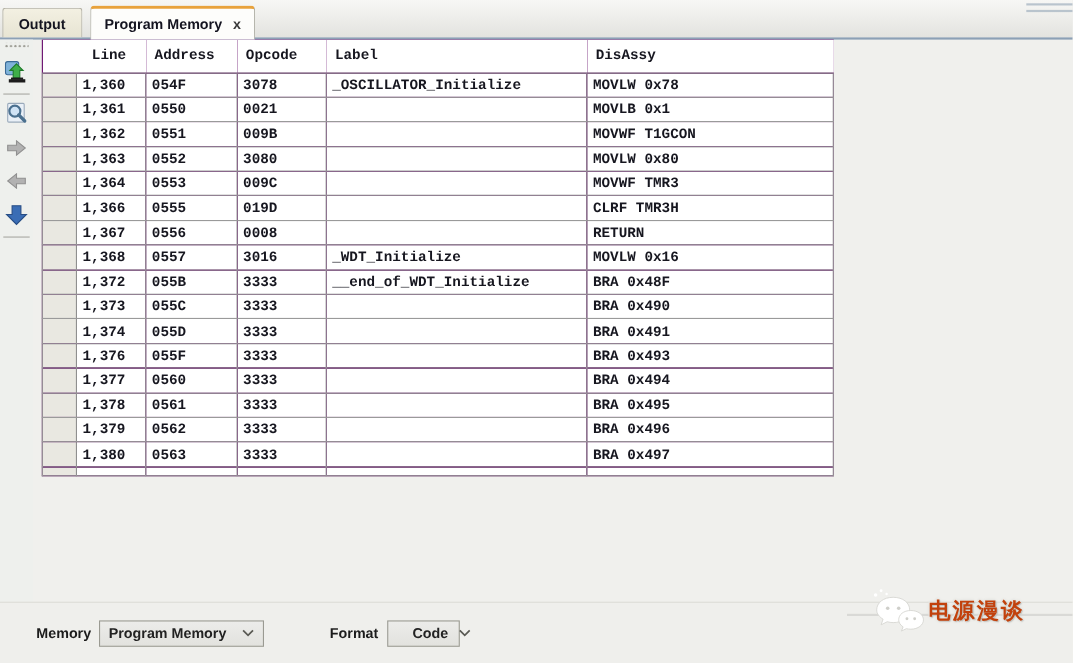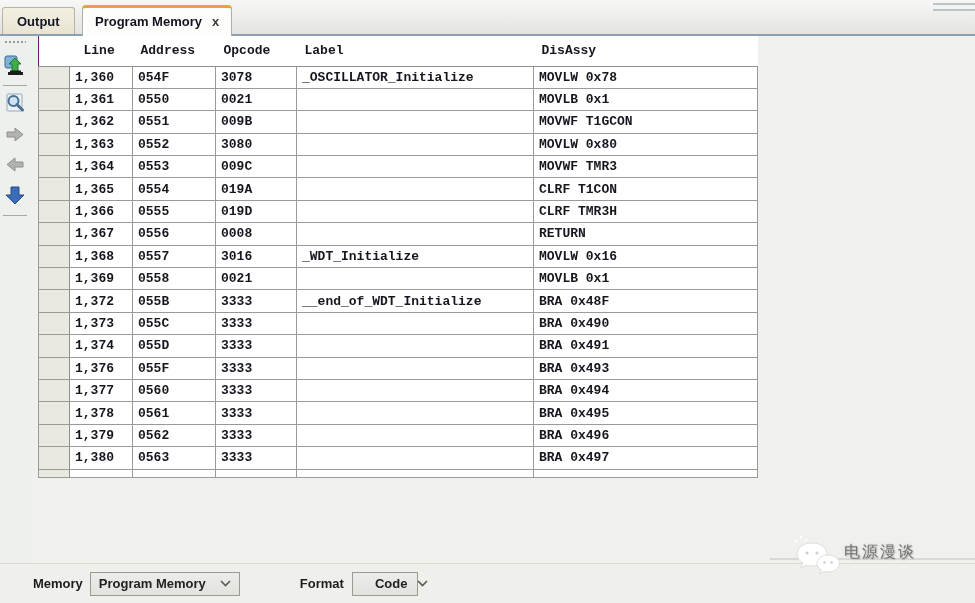--- a/index.html
+++ b/index.html
@@ -92,21 +92,21 @@
     background: #fff;
   }
   table.mem td.gutter {
     background: #e9e8e1; border-right: 1px solid #8f8f8f;
   }
   table.mem th.h-gutter { border-bottom: 1px solid #8f8f8f; }
   table.mem tr.partial td { height: 8px; border-top: 1px solid #9a9a9a; }
 
   
   .footer {
-    position: absolute; left: 0; right: 0; bottom: 0; height: 40px;
+    position: absolute; left: 0; right: 0; bottom: 0; height: 56px;
     background: #efefec; border-top: 1px solid #dcdcd6;
     display: flex; align-items: center;
     font-size: 13px; color: #1c1c1c;
   }
   .footer .lbl { font-weight: bold; }
   .lbl-memory { margin-left: 33px; margin-right: 7px; }
   .lbl-format { margin-left: 60px; margin-right: 8px; }
   .combo {
     height: 24px; display: inline-flex; align-items: center;
     background: linear-gradient(#ececea, #e2e2de);
@@ -115,21 +115,21 @@
   }
   .combo-memory { width: 150px; } .combo-format { width: 66px; padding-left: 22px; }
   .combo .chev { margin-left: auto; padding-left: 10px; display: flex; }
 
   
   .watermark { position: absolute; left: 770px; top: 530px; width: 205px; height: 56px; pointer-events: none; }
   .wm-line { position: absolute; left: 0; right: 0; top: 28px; height: 2px; background: #d9d9d6; }
   .wm-logo { position: absolute; left: 22px; top: 3px; }
   .wm-text {
     position: absolute; left: 74px; top: 12px;
-    font-size: 16px; font-weight: normal; color: #737373;
+    font-size: 20px; font-weight: bold; color: #c2410c;
     letter-spacing: 2px;
     text-shadow: 1px 1px 1px #c2c2be, -1px -1px 1px #e8e8e4, 0 0 3px #cfcfcb;
     white-space: nowrap;
   }
 </style>
 </head>
 <body>
 
 <div class="tabbar">
   <div class="tab inactive">
@@ -242,28 +242,20 @@
         <tr>
     <td class="gutter"></td>
     <td>1,364</td>
     <td>0553</td>
     <td>009C</td>
     <td></td>
     <td>MOVWF TMR3</td>
   </tr>
         <tr>
     <td class="gutter"></td>
-    <td>1,365</td>
-    <td>0554</td>
-    <td>019A</td>
-    <td></td>
-    <td>CLRF T1CON</td>
-  </tr>
-        <tr>
-    <td class="gutter"></td>
     <td>1,366</td>
     <td>0555</td>
     <td>019D</td>
     <td></td>
     <td>CLRF TMR3H</td>
   </tr>
         <tr>
     <td class="gutter"></td>
     <td>1,367</td>
     <td>0556</td>
@@ -271,28 +263,20 @@
     <td></td>
     <td>RETURN</td>
   </tr>
         <tr>
     <td class="gutter"></td>
     <td>1,368</td>
     <td>0557</td>
     <td>3016</td>
     <td>_WDT_Initialize</td>
     <td>MOVLW 0x16</td>
-  </tr>
-        <tr>
-    <td class="gutter"></td>
-    <td>1,369</td>
-    <td>0558</td>
-    <td>0021</td>
-    <td></td>
-    <td>MOVLB 0x1</td>
   </tr>
         <tr>
     <td class="gutter"></td>
     <td>1,372</td>
     <td>055B</td>
     <td>3333</td>
     <td>__end_of_WDT_Initialize</td>
     <td>BRA 0x48F</td>
   </tr>
         <tr>

